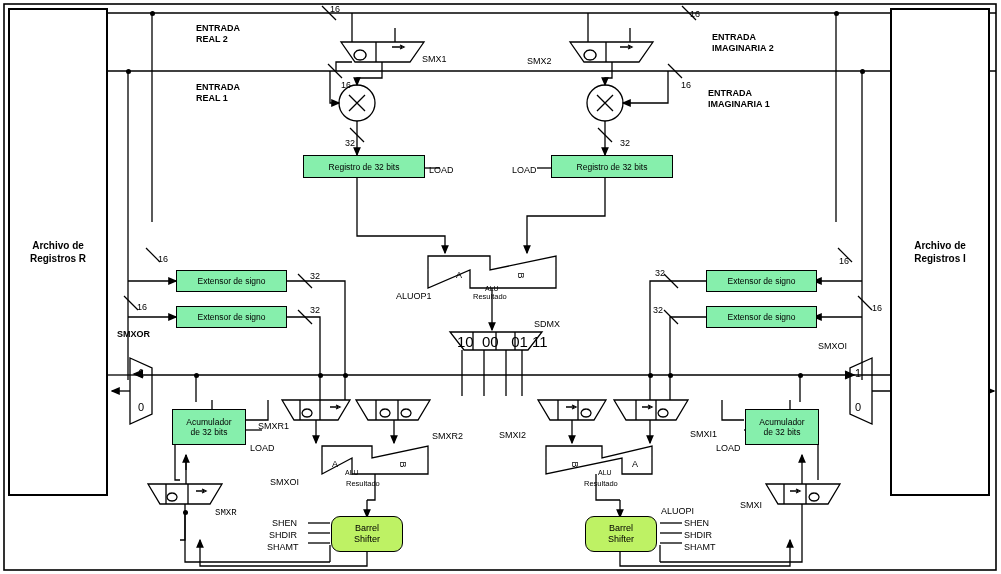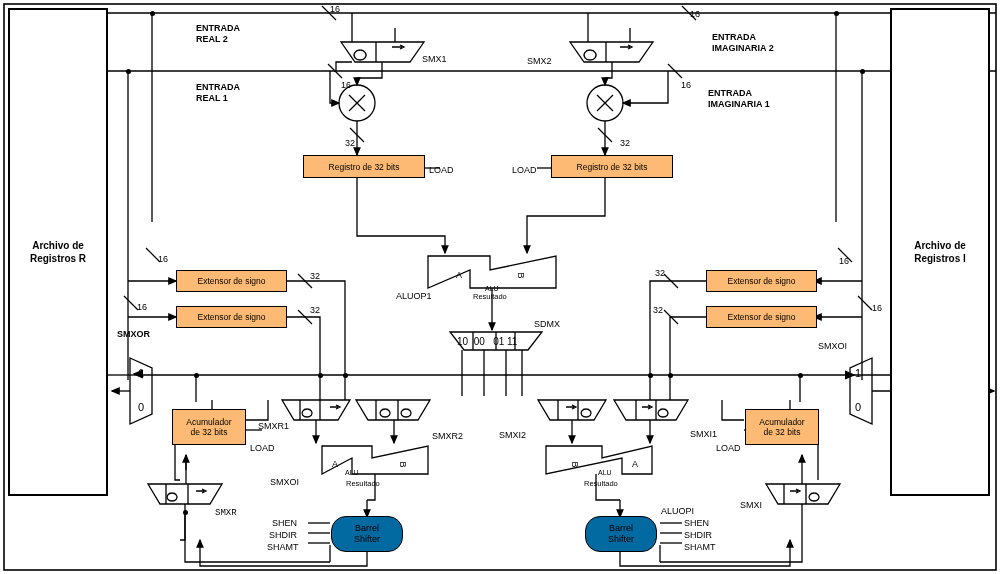--- a/index.html
+++ b/index.html
@@ -4,24 +4,24 @@
 <style>
   html,body{margin:0;padding:0;background:#ffffff;}
   #root{position:relative;width:1001px;height:574px;background:#ffffff;
         font-family:"Liberation Sans", sans-serif;color:#000;overflow:hidden;}
   .lbl{position:absolute;font-size:9px;line-height:11px;white-space:pre;color:#000;}
   .lbl.b{font-weight:bold;}
   .lbl.c{margin-top:8px;}
   .regfile{position:absolute;border:2px solid #000;background:#fff;box-sizing:border-box;
            display:flex;align-items:center;justify-content:center;text-align:center;
            font-size:10px;font-weight:bold;line-height:13px;}
-  .smallbox{position:absolute;border:1.5px solid #000;background:#fdba74;box-sizing:border-box;
+  .smallbox{position:absolute;border:1.5px solid #000;background:#86efac;box-sizing:border-box;
             display:flex;align-items:center;justify-content:center;text-align:center;
             font-size:8.5px;line-height:10px;}
-  .bshift{position:absolute;border:1.5px solid #000;border-radius:15px;background:#0369a1;
+  .bshift{position:absolute;border:1.5px solid #000;border-radius:9px;background:#bef264;
           box-sizing:border-box;display:flex;align-items:center;justify-content:center;
           text-align:center;font-size:9px;line-height:11px;}
   .dot{position:absolute;width:5px;height:5px;border-radius:50%;background:#000;}
   svg.ov{position:absolute;left:0;top:0;width:1001px;height:574px;pointer-events:none;}
 </style>
 </head>
 <body>
 
 <div id="root">
 
@@ -251,21 +251,21 @@
   <div class="lbl" style="left:117px;top:329px;font-weight:bold;">SMXOR</div>
   <div class="lbl" style="left:818px;top:341px;">SMXOI</div>
   <div class="lbl" style="left:258px;top:421px;">SMXR1</div>
   <div class="lbl" style="left:432px;top:431px;">SMXR2</div>
   <div class="lbl" style="left:499px;top:430px;text-align:right;">SMXI2</div>
   <div class="lbl" style="left:690px;top:429px;">SMXI1</div>
   <div class="lbl" style="left:215px;top:508px;font-family:Liberation Mono, monospace;">SMXR</div>
   <div class="lbl" style="left:740px;top:500px;">SMXI</div>
   <div class="lbl" style="left:534px;top:319px;">SDMX</div>
 
-  <div class="lbl" style="left:457px;top:336px;font-size:10px;">10  00   01 11</div>
+  <div class="lbl" style="left:457px;top:336px;font-size:15px;">10  00   01 11</div>
 
   <div class="lbl" style="left:456px;top:270px;">A</div>
   <div class="lbl" style="left:517px;top:270px;transform:rotate(90deg);">B</div>
   <div class="lbl" style="left:485px;top:283px;font-size:7px;">ALU</div>
   <div class="lbl" style="left:473px;top:291px;font-size:7.5px;">Resultado</div>
   <div class="lbl" style="left:396px;top:291px;">ALUOP1</div>
 
   <div class="lbl" style="left:332px;top:459px;">A</div>
   <div class="lbl" style="left:399px;top:459px;transform:rotate(90deg);">B</div>
   <div class="lbl" style="left:345px;top:467px;font-size:7px;">ALU</div>

